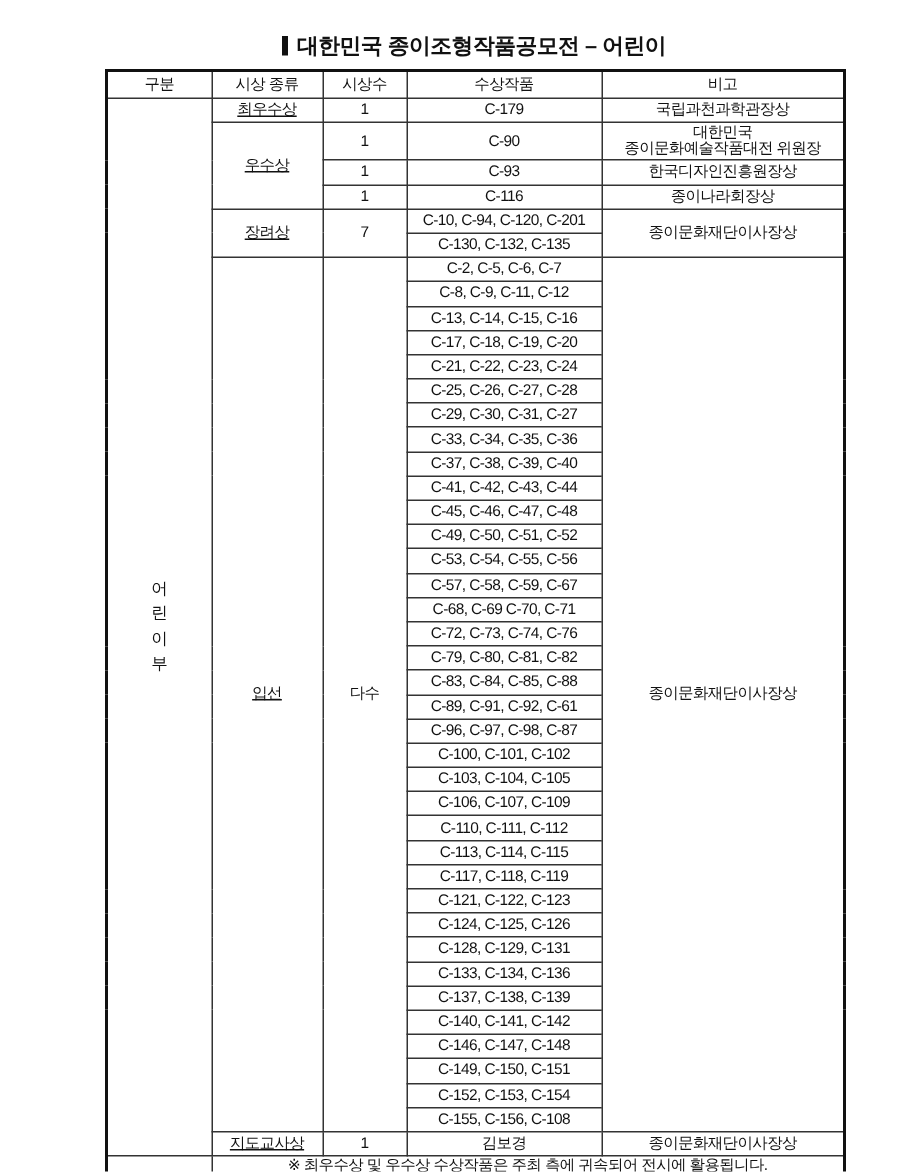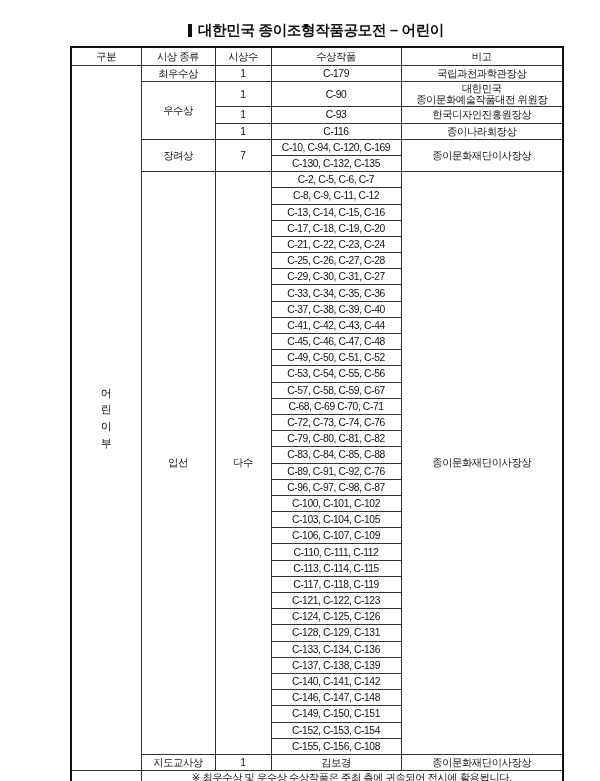--- a/index.html
+++ b/index.html
@@ -109,20 +109,21 @@
   td.work-row {
     font-size: 10.2px;
     height: 13.2px;
     padding: 0 1px;
   }
   td.note-cell {
     font-size: 10.4px;
   }
   td.kind-cell {
     font-size: 10.6px;
+    text-decoration: underline;
   }
   .note-two-line {
     line-height: 1.35;
     white-space: normal;
   }
   
   td.footnote {
     text-align: left;
     font-size: 9.6px;
     line-height: 1.28;
@@ -192,21 +193,21 @@
             <td class="note-cell">한국디자인진흥원장상</td>
           </tr>
           <tr>
             <td class="col-count">1</td>
             <td class="col-work work-row">C-116</td>
             <td class="note-cell">종이나라회장상</td>
           </tr>
           <tr>
             <td class="col-kind kind-cell" rowspan="2">장려상</td>
             <td class="col-count" rowspan="2">7</td>
-            <td class="col-work work-row">C-10, C-94, C-120, C-169</td>
+            <td class="col-work work-row">C-10, C-94, C-120, C-201</td>
             <td class="note-cell" rowspan="2">종이문화재단이사장상</td>
           </tr>
           <tr>
             <td class="col-work work-row">C-130, C-132, C-135</td>
           </tr>
           <tr>
             <td class="col-kind kind-cell" rowspan="36">입선</td>
             <td class="col-count" rowspan="36">다수</td>
             <td class="col-work work-row">C-2, C-5, C-6, C-7</td>
             <td class="note-cell" rowspan="36">종이문화재단이사장상</td>
@@ -256,21 +257,21 @@
           <tr>
             <td class="col-work work-row">C-72, C-73, C-74, C-76</td>
           </tr>
           <tr>
             <td class="col-work work-row">C-79, C-80, C-81, C-82</td>
           </tr>
           <tr>
             <td class="col-work work-row">C-83, C-84, C-85, C-88</td>
           </tr>
           <tr>
-            <td class="col-work work-row">C-89, C-91, C-92, C-76</td>
+            <td class="col-work work-row">C-89, C-91, C-92, C-61</td>
           </tr>
           <tr>
             <td class="col-work work-row">C-96, C-97, C-98,  C-87</td>
           </tr>
           <tr>
             <td class="col-work work-row">C-100, C-101, C-102</td>
           </tr>
           <tr>
             <td class="col-work work-row">C-103, C-104, C-105</td>
           </tr>

